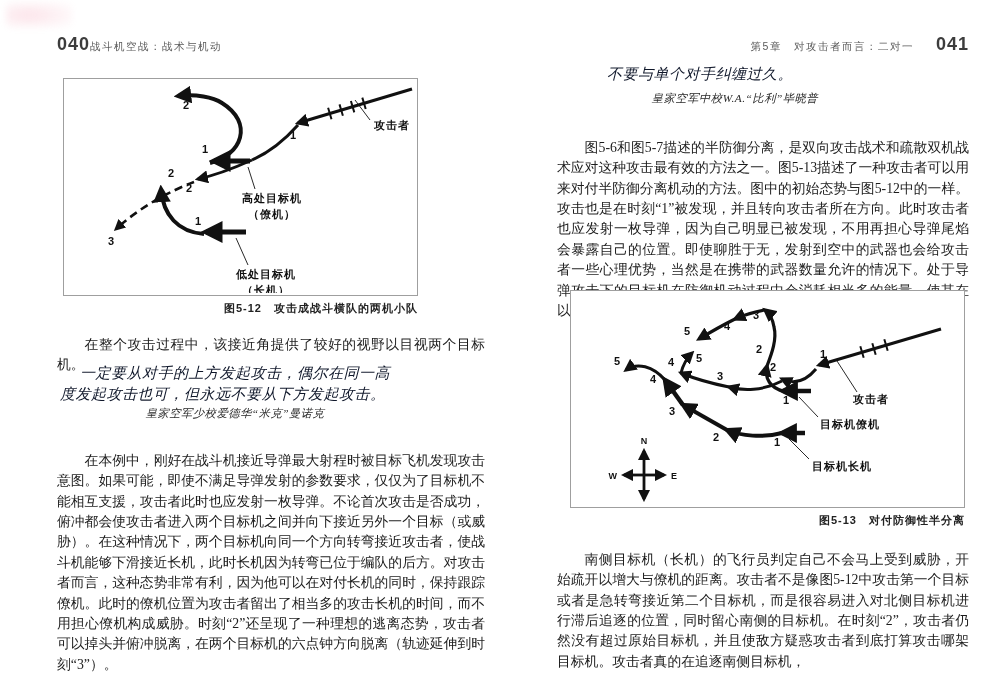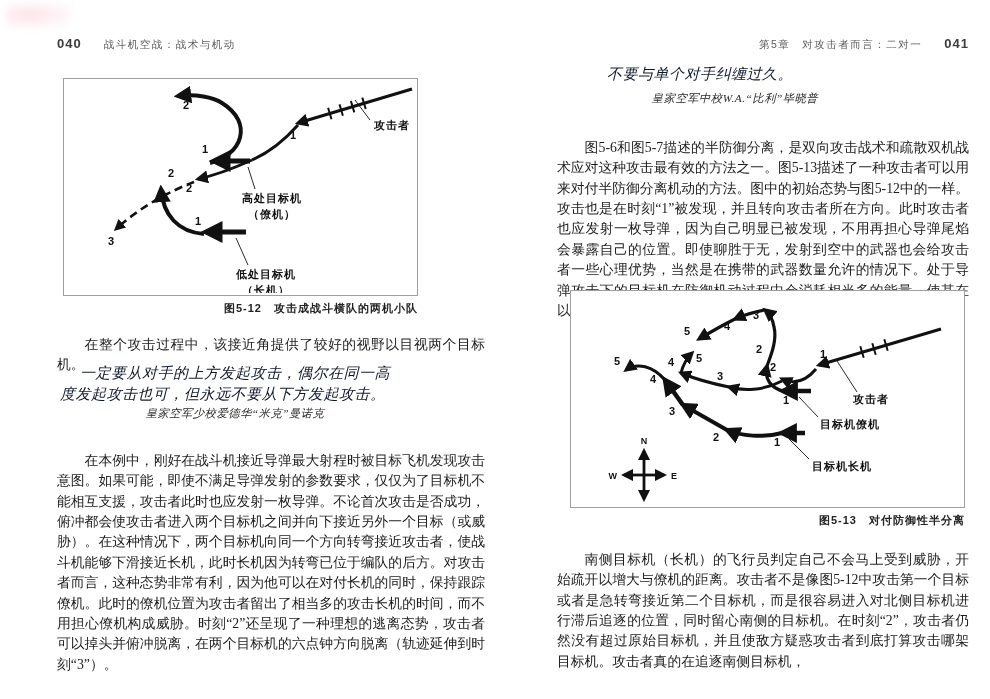--- a/index.html
+++ b/index.html
@@ -9,24 +9,24 @@
     font-family:"Liberation Serif","DejaVu Serif",serif;
     color:#1c1c1c;
   }
   .abs{position:absolute;}
   
   .wm{position:absolute;left:6px;top:2px;width:66px;height:26px;
       background:radial-gradient(ellipse at 35% 50%, rgba(244,160,180,.55), rgba(244,160,180,.15) 70%, rgba(244,160,180,0));
       filter:blur(3px);border-radius:6px;opacity:.5;}
   
   .runhead{font-family:"Liberation Sans","DejaVu Sans",sans-serif;font-size:10.5px;color:#5a5a5a;letter-spacing:1.5px;}
-  .pagenum{font-family:"Liberation Sans","DejaVu Sans",sans-serif;font-size:13px;font-weight:600;color:#3c3c3c;letter-spacing:1px;text-align:center;}
+  .pagenum{font-family:"Liberation Sans","DejaVu Sans",sans-serif;font-size:18px;font-weight:600;color:#3c3c3c;letter-spacing:1px;text-align:center;}
   .l-header{left:57px;top:34px;width:430px;}
   .r-header{left:545px;top:34px;width:424px;text-align:right;}
-  .l-header .runhead{margin-left:22px;}
+  .l-header .runhead{}
   .r-header .pagenum{margin-left:22px;}
   
   .figbox{border:1px solid #9f9f9f;background:#fff;}
   .fig512{left:63px;top:78px;width:353px;height:216px;}
   .fig513{left:570px;top:290px;width:393px;height:216px;}
   .figcap{font-family:"Liberation Sans","DejaVu Sans",sans-serif;font-weight:bold;font-size:11px;color:#222;
           text-align:right;letter-spacing:1px;}
   .cap512{left:63px;top:301px;width:355px;}
   .cap513{left:570px;top:513px;width:395px;}
   

